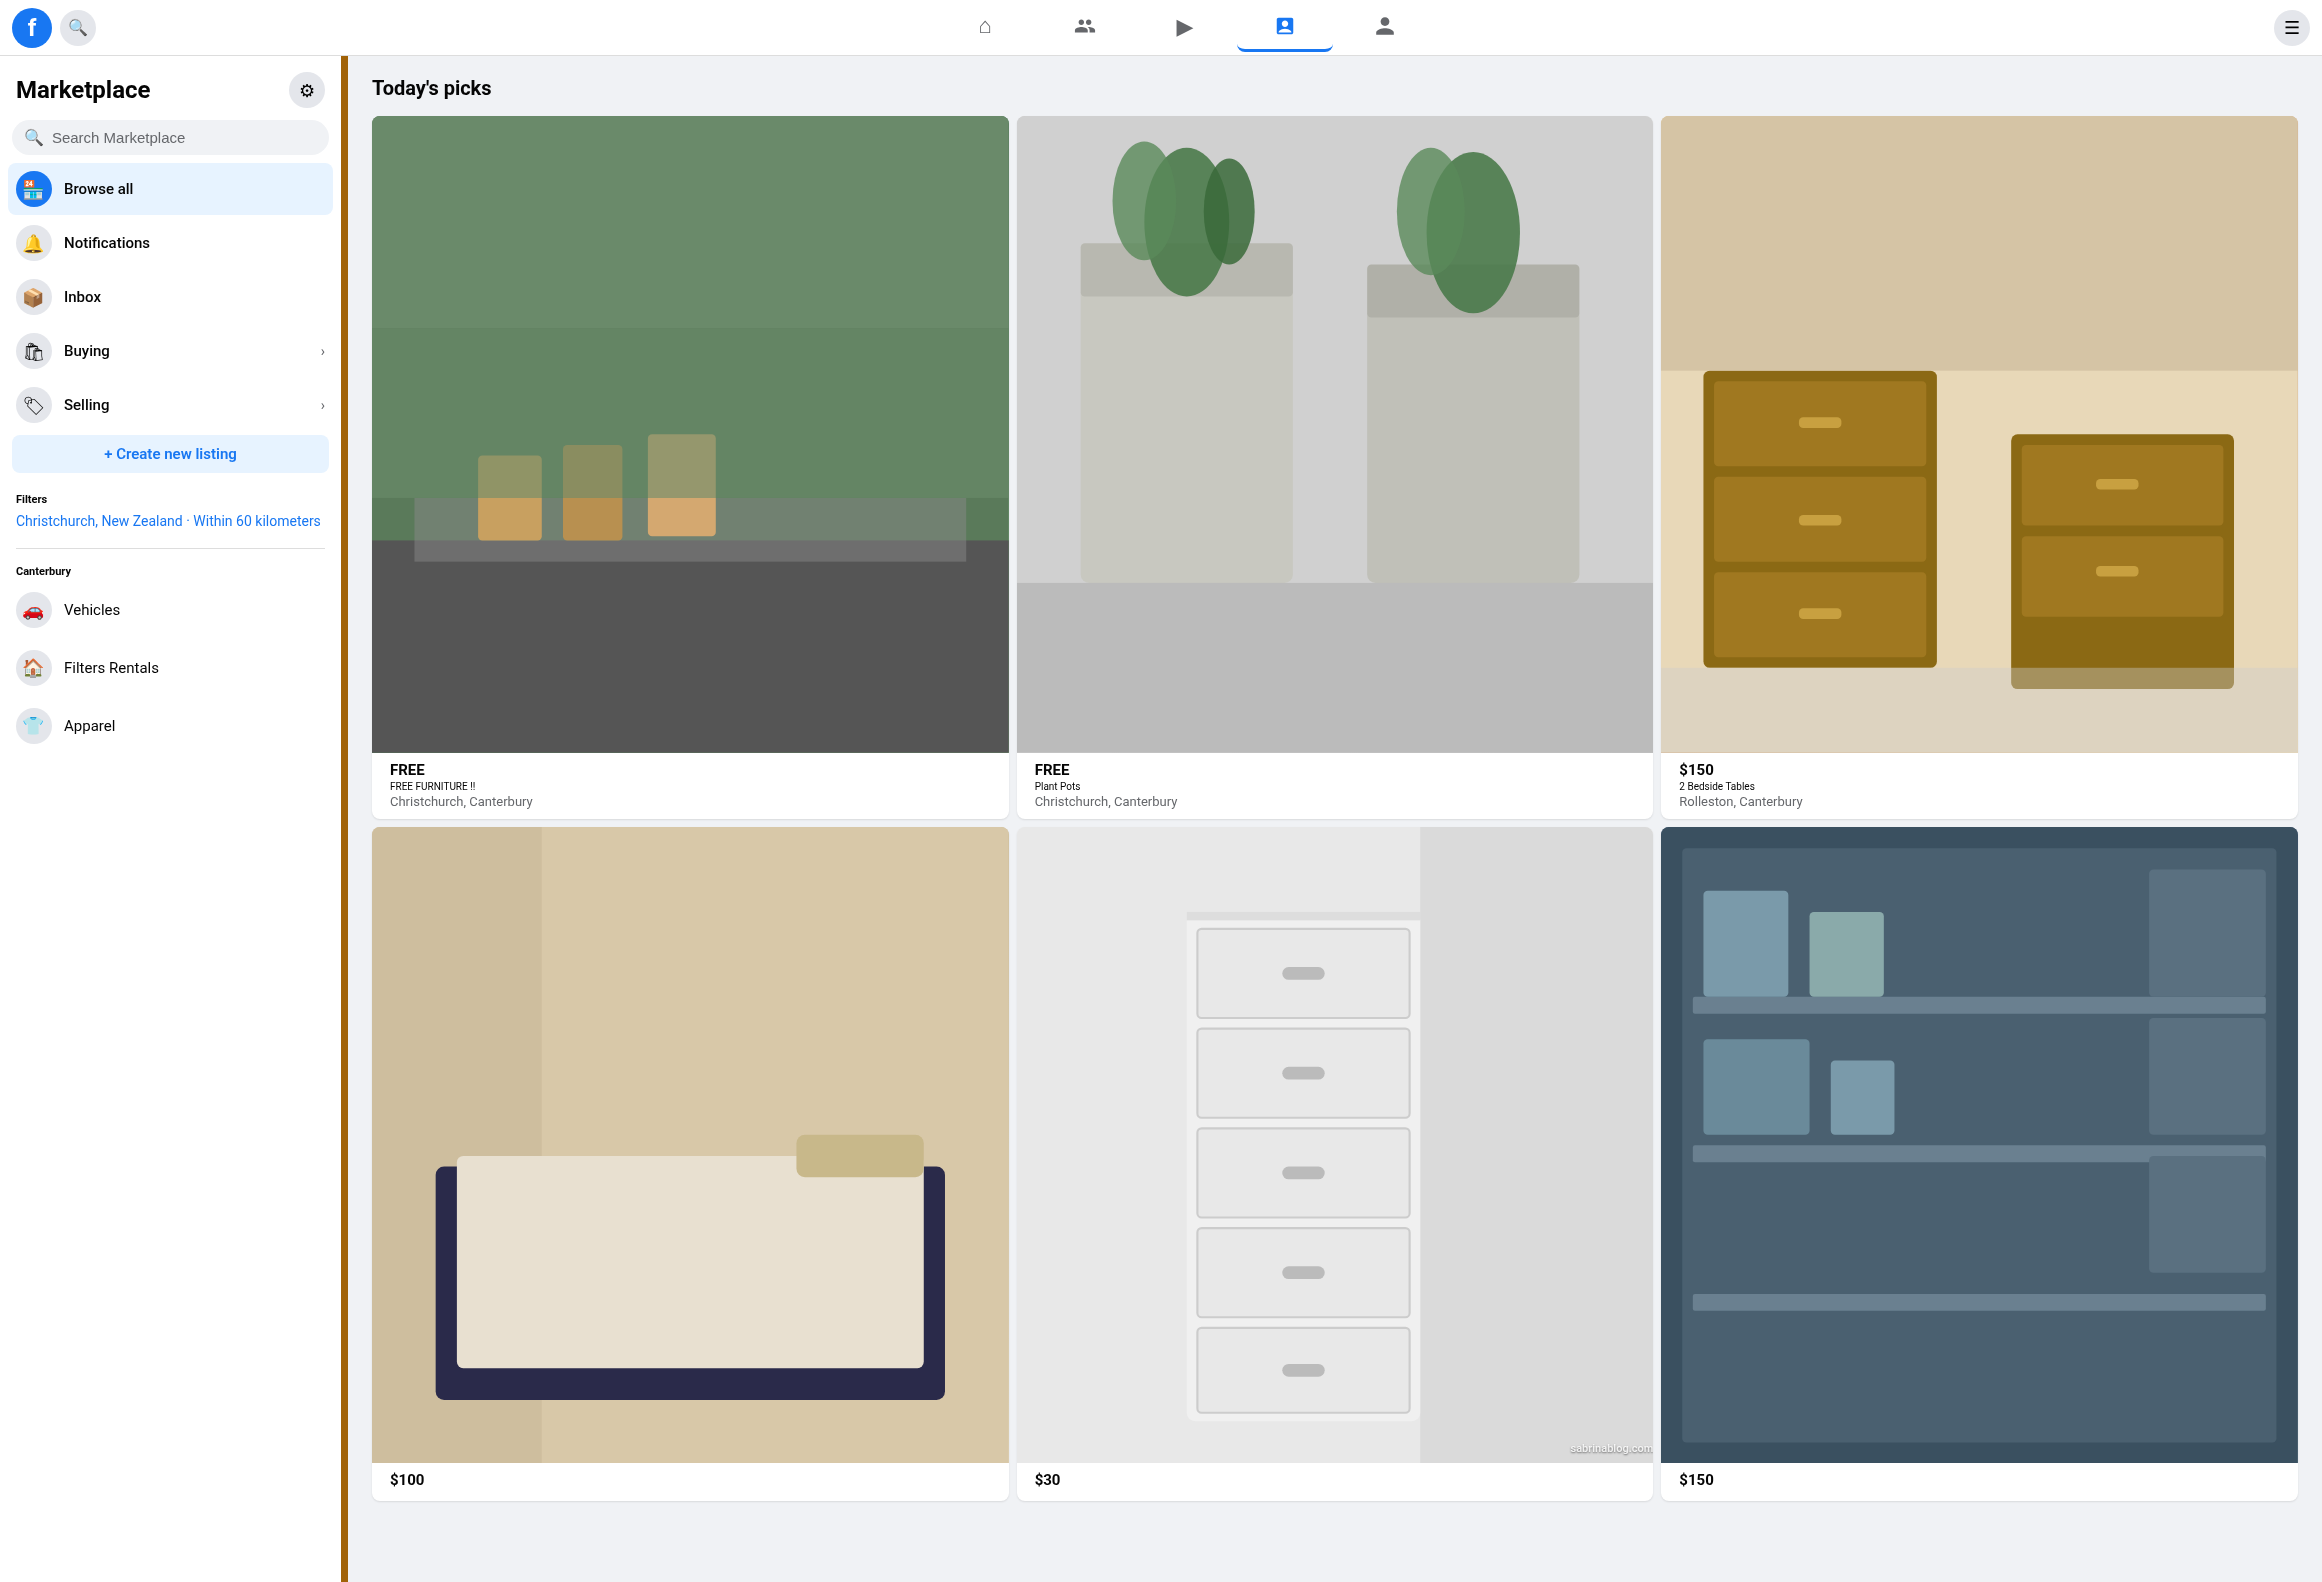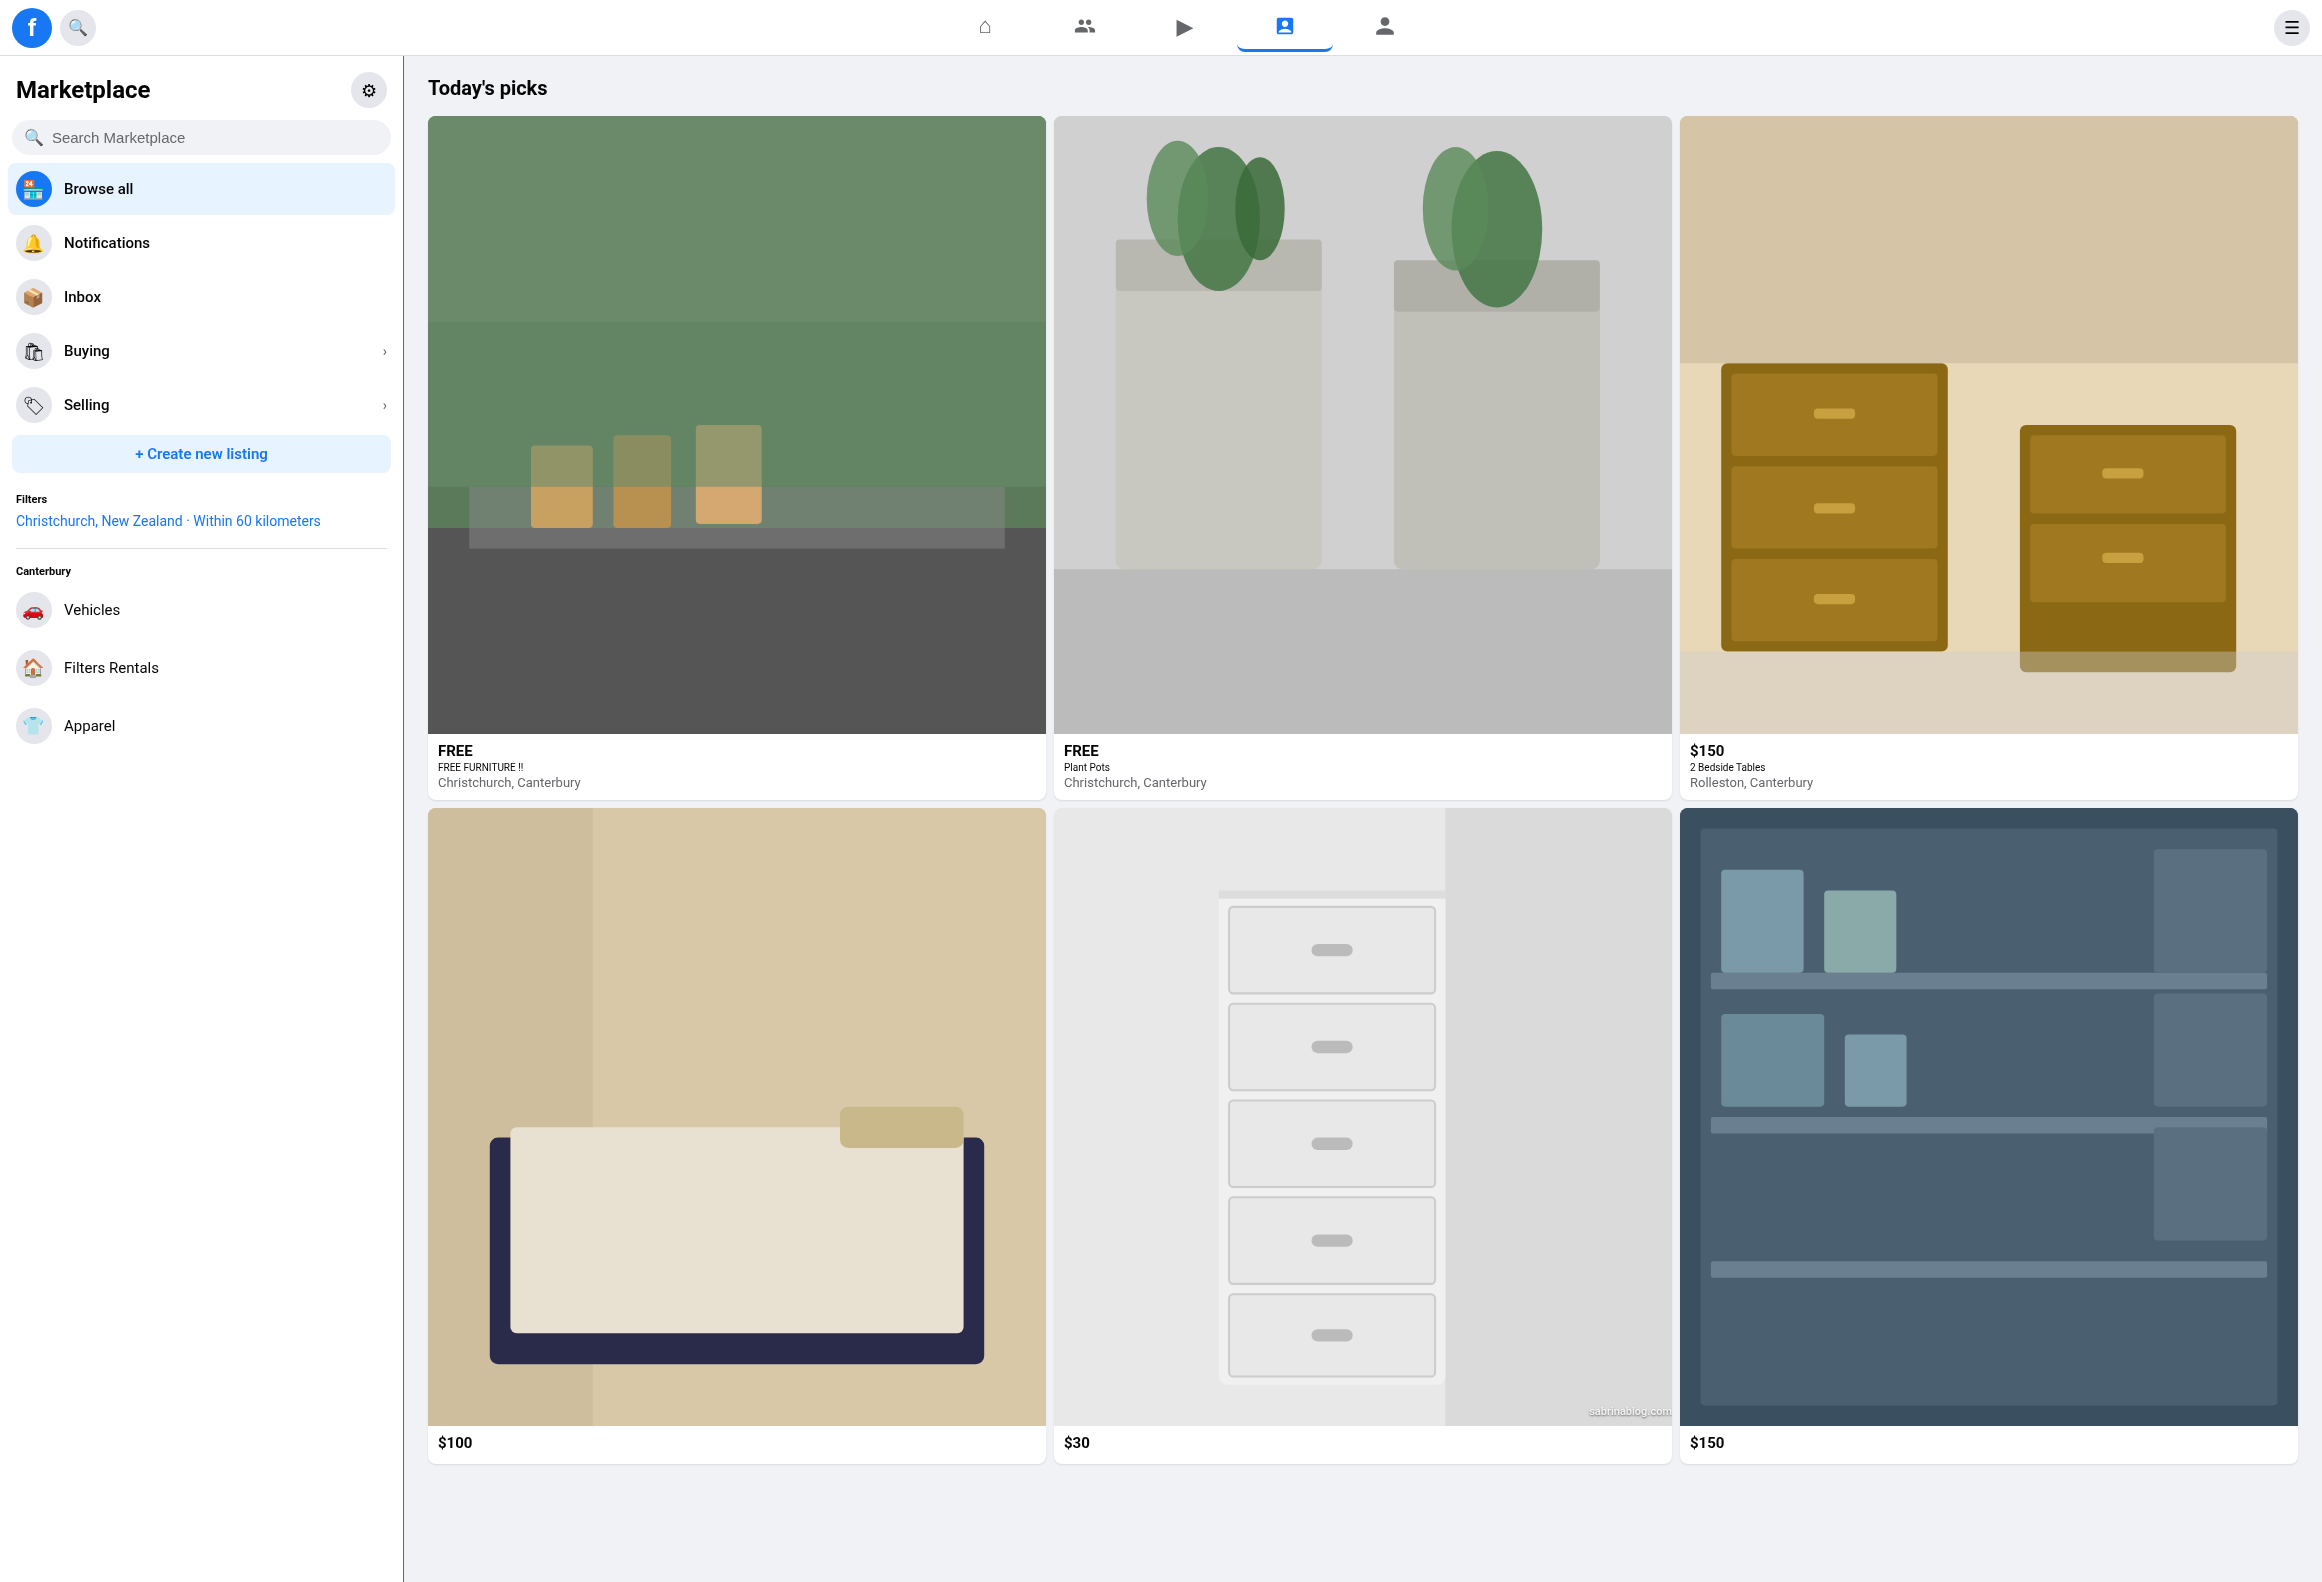--- a/index.html
+++ b/index.html
@@ -35,22 +35,22 @@
       width: 36px; height: 36px; background: #e4e6eb; border-radius: 50%;
       display: flex; align-items: center; justify-content: center;
       font-size: 18px; cursor: pointer;
     }
 
     
     .main-layout { display: flex; flex: 1; overflow: hidden; }
 
     
     .sidebar {
-      width: 404px; background: #fff; overflow-y: auto;
-      border-right: 1px solid #a16207; padding: 12px 8px; flex-shrink: 0;
+      width: 348px; background: #fff; overflow-y: auto;
+      border-right: 7px solid #a16207; padding: 12px 8px; flex-shrink: 0;
     }
     .sidebar-header {
       display: flex; align-items: center; justify-content: space-between;
       padding: 4px 8px 12px;
     }
     .sidebar-title { font-size: 24px; font-weight: 700; color: #050505; }
     .gear-btn {
       width: 36px; height: 36px; background: #e4e6eb; border-radius: 50%;
       display: flex; align-items: center; justify-content: center;
       cursor: pointer; font-size: 18px;
@@ -109,21 +109,21 @@
     .products-grid { display: grid; grid-template-columns: repeat(3, 1fr); gap: 8px; }
     .product-card {
       background: #fff; border-radius: 8px; overflow: hidden;
       cursor: pointer; box-shadow: 0 1px 2px rgba(0,0,0,0.1);
     }
     .product-img {
       width: 100%; aspect-ratio: 1; object-fit: cover;
       background: #ccc; display: flex; align-items: center; justify-content: center;
       overflow: hidden;
     }
-    .product-info { padding: 8px 10px 10px; }
+    .product-info { padding: 8px 18px 10px; }
     .product-price { font-size: 15px; font-weight: 700; color: #050505; }
     .product-name { font-size: 10px; color: #050505; margin-top: 2px; }
     .product-location { font-size: 13px; color: #65676b; margin-top: 2px; }
 
     
     .img-1 { background: linear-gradient(135deg, #6b8f71 0%, #4a7c59 50%, #8fbc8f 100%); }
     .img-2 { background: linear-gradient(135deg, #c8c8c8 0%, #e0e0e0 50%, #b0b0b0 100%); }
     .img-3 { background: linear-gradient(135deg, #d4a96a 0%, #c8956a 50%, #e8d5b0 100%); }
     .img-4 { background: linear-gradient(135deg, #d4c4a8 0%, #c8b896 50%, #e0d4bc 100%); }
     .img-5 { background: linear-gradient(135deg, #e8e8e8 0%, #f0f0f0 50%, #d8d8d8 100%); }

